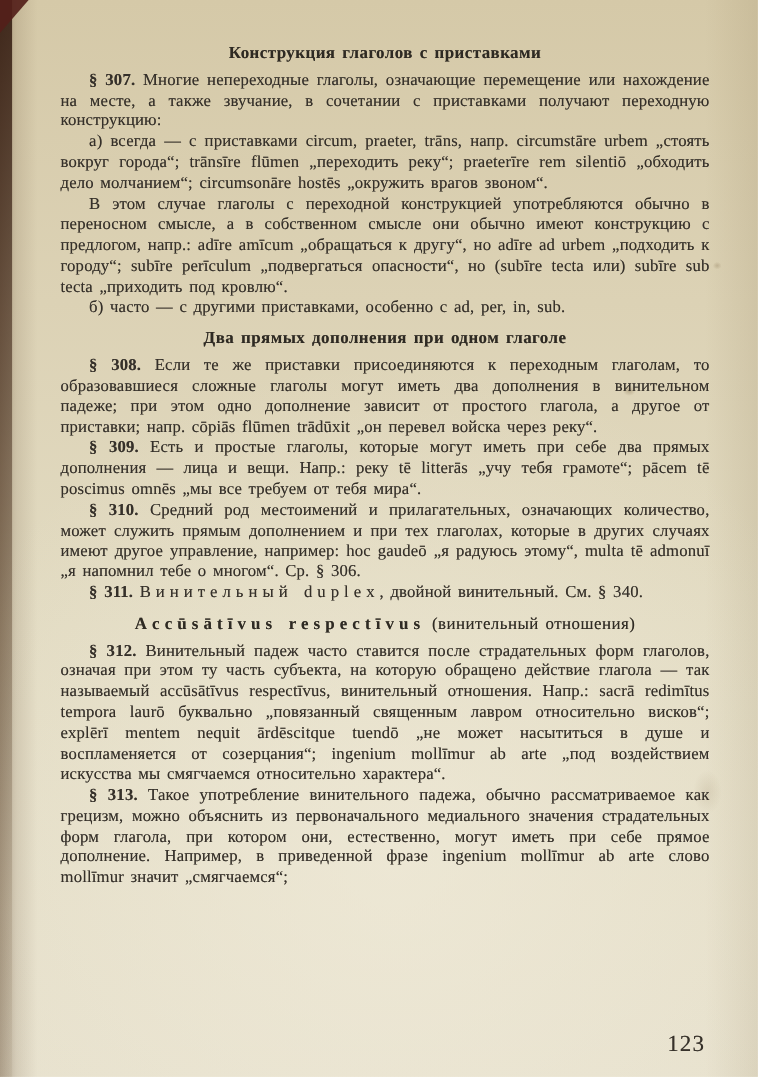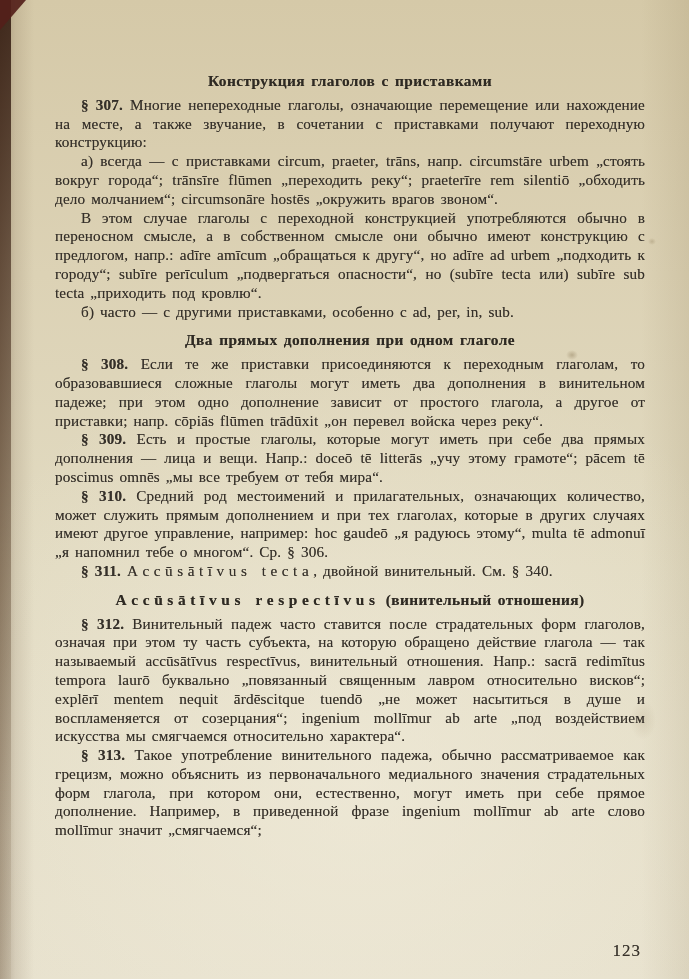--- a/index.html
+++ b/index.html
@@ -42,36 +42,35 @@
   .stain-3 { left: 630px; top: 700px; width: 26px; height: 40px;
              background: radial-gradient(closest-side, rgba(140,120,85,0.16), rgba(140,120,85,0)); }
 
   .content {
     position: absolute;
     left: 55px; top: 40px; width: 590px;
     font-size: 15.2px; line-height: 18.8px;
     letter-spacing: 0.15px; word-spacing: 2px;
     text-align: justify;
     text-shadow: 0 0 0.5px rgba(52,46,36,0.55);
-    margin-top: 32px;
   }
   .sec-title {
     margin: 10px 0 5px 0;
     font-size: 15.4px; font-weight: bold;
     text-align: center; letter-spacing: 0.4px;
     color: #2e2a23;
   }
   .sec-title.first { margin-top: 0; }
   .para { margin: 0; text-indent: 26px; }
   .pnum { font-weight: bold; }
   .spaced { letter-spacing: 0.30em; }
-  .title-suffix { font-weight: bold; letter-spacing: 0.4px; }
+  .title-suffix { font-weight: normal; letter-spacing: 0.4px; }
   .page-number {
     position: absolute; right: 48px; bottom: 18px;
-    font-size: 17px; letter-spacing: 1px;
+    font-size: 21px; letter-spacing: 1px;
     color: #37322b; text-shadow: 0 0 0.5px rgba(52,46,36,0.55);
   }
 </style>
 </head>
 <body>
 
 <div class="scan">
   <div class="spine-soft"></div>
   <div class="spine-hard"></div>
   <div class="cover-corner"></div>
@@ -82,24 +81,24 @@
   <div class="content">
 
     <h2 class="sec-title first">Конструкция глаголов с приставками</h2>
     <p class="para"><span class="pnum">§ 307.</span> <span>Многие непереходные глаголы, означающие перемещение или нахождение на месте, а также звучание, в сочетании с приставками получают переходную конструкцию:</span></p>
     <p class="para"><span>а) всегда — с приставками circum, praeter, trāns, напр. circumstāre urbem „стоять вокруг города“; trānsīre flūmen „переходить реку“; praeterīre rem silentiō „обходить дело молчанием“; circumsonāre hostēs „окружить врагов звоном“.</span></p>
     <p class="para"><span>В этом случае глаголы с переходной конструкцией употребляются обычно в переносном смысле, а в собственном смысле они обычно имеют конструкцию с предлогом, напр.: adīre amīcum „обращаться к другу“, но adīre ad urbem „подходить к городу“; subīre perīculum „подвергаться опасности“, но (subīre tecta или) subīre sub tecta „приходить под кровлю“.</span></p>
     <p class="para"><span>б) часто — с другими приставками, особенно с ad, per, in, sub.</span></p>
 
     <h2 class="sec-title">Два прямых дополнения при одном глаголе</h2>
     <p class="para"><span class="pnum">§ 308.</span> <span>Если те же приставки присоединяются к переходным глаголам, то образовавшиеся сложные глаголы могут иметь два дополнения в винительном падеже; при этом одно дополнение зависит от простого глагола, а другое от приставки; напр. cōpiās flūmen trādūxit „он перевел войска через реку“.</span></p>
-    <p class="para"><span class="pnum">§ 309.</span> <span>Есть и простые глаголы, которые могут иметь при себе два прямых дополнения — лица и вещи. Напр.: doceō tē litterās „учу этому грамоте“; pācem tē poscimus omnēs „мы все требуем от тебя мира“.</span></p>
+    <p class="para"><span class="pnum">§ 309.</span> <span>Есть и простые глаголы, которые могут иметь при себе два прямых дополнения — лица и вещи. Напр.: реку tē litterās „учу тебя грамоте“; pācem tē poscimus omnēs „мы все требуем от тебя мира“.</span></p>
 
     <p class="para"><span class="pnum">§ 310.</span> <span>Средний род местоимений и прилагательных, означающих количество, может служить прямым дополнением и при тех глаголах, которые в других случаях имеют другое управление, например: hoc gaudeō „я радуюсь этому“, multa tē admonuī „я напомнил тебе о многом“. Ср. § 306.</span></p>
-    <p class="para"><span class="pnum">§ 311.</span> <span class="spaced">Accūsātīvus tecta</span><span>, двойной винительный. См. § 340.</span></p>
+    <p class="para"><span class="pnum">§ 311.</span> <span class="spaced">Винительный duplex</span><span>, двойной винительный. См. § 340.</span></p>
 
     <h2 class="sec-title"><span class="spaced" style="font-weight:bold">Accūsātīvus respectīvus</span> <span class="title-suffix">(винительный отношения)</span></h2>
     <p class="para"><span class="pnum">§ 312.</span> <span>Винительный падеж часто ставится после страдательных форм глаголов, означая при этом ту часть субъекта, на которую обращено действие глагола — так называемый accūsātīvus respectīvus, винительный отношения. Напр.: sacrā redimītus tempora laurō буквально „повязанный священным лавром относительно висков“; explērī mentem nequit ārdēscitque tuendō „не может насытиться в душе и воспламеняется от созерцания“; ingenium mollīmur ab arte „под воздействием искусства мы смягчаемся относительно характера“.</span></p>
     <p class="para"><span class="pnum">§ 313.</span> <span>Такое употребление винительного падежа, обычно рассматриваемое как грецизм, можно объяснить из первоначального медиального значения страдательных форм глагола, при котором они, естественно, могут иметь при себе прямое дополнение. Например, в приведенной фразе ingenium mollīmur ab arte слово mollīmur значит „смягчаемся“;</span></p>
 
   </div>
 
   <div class="page-number">123</div>
 </div>
 

